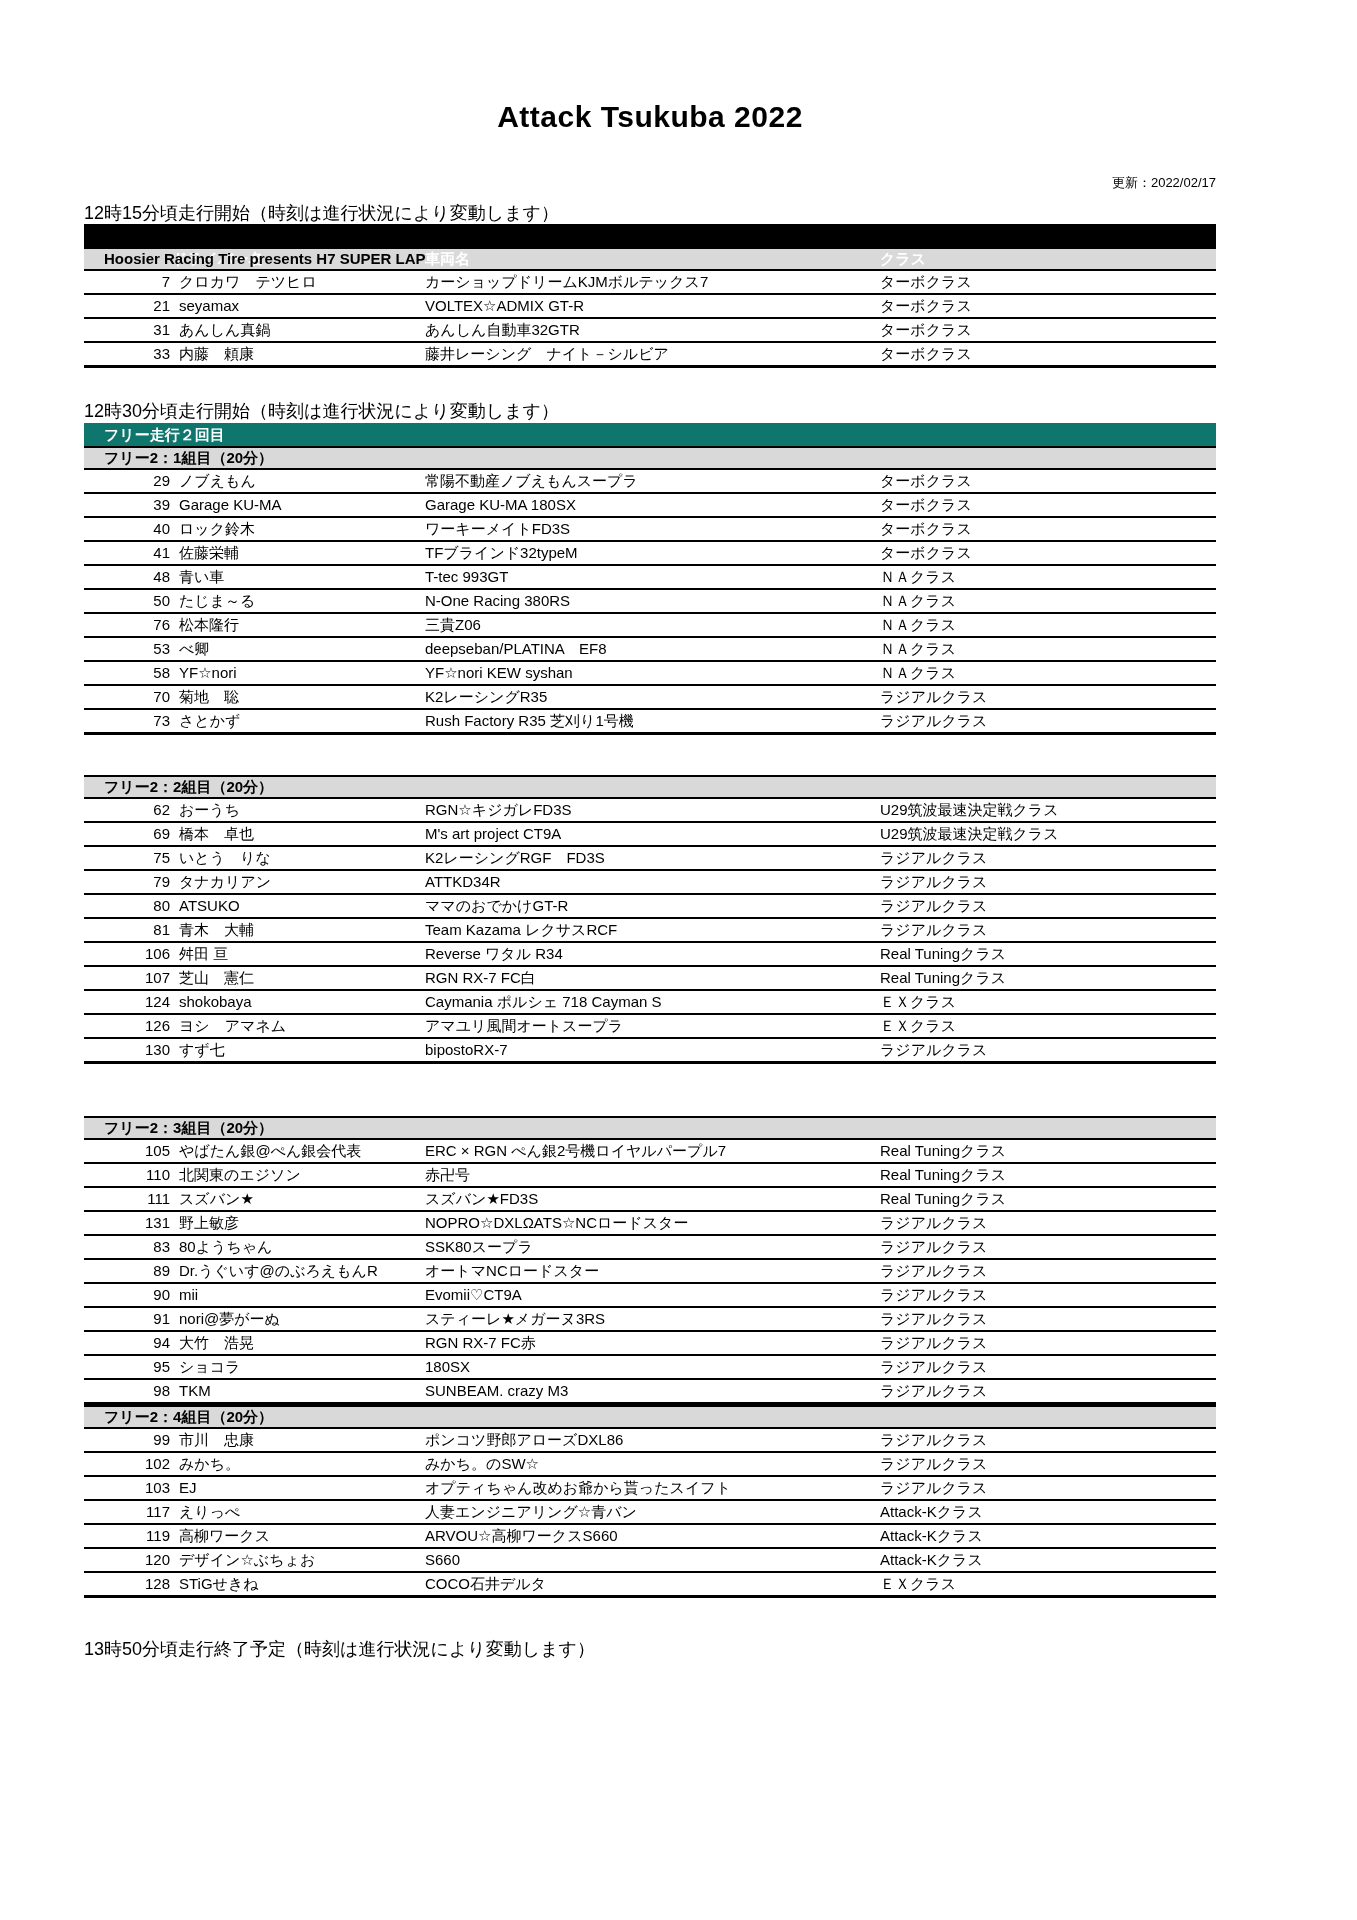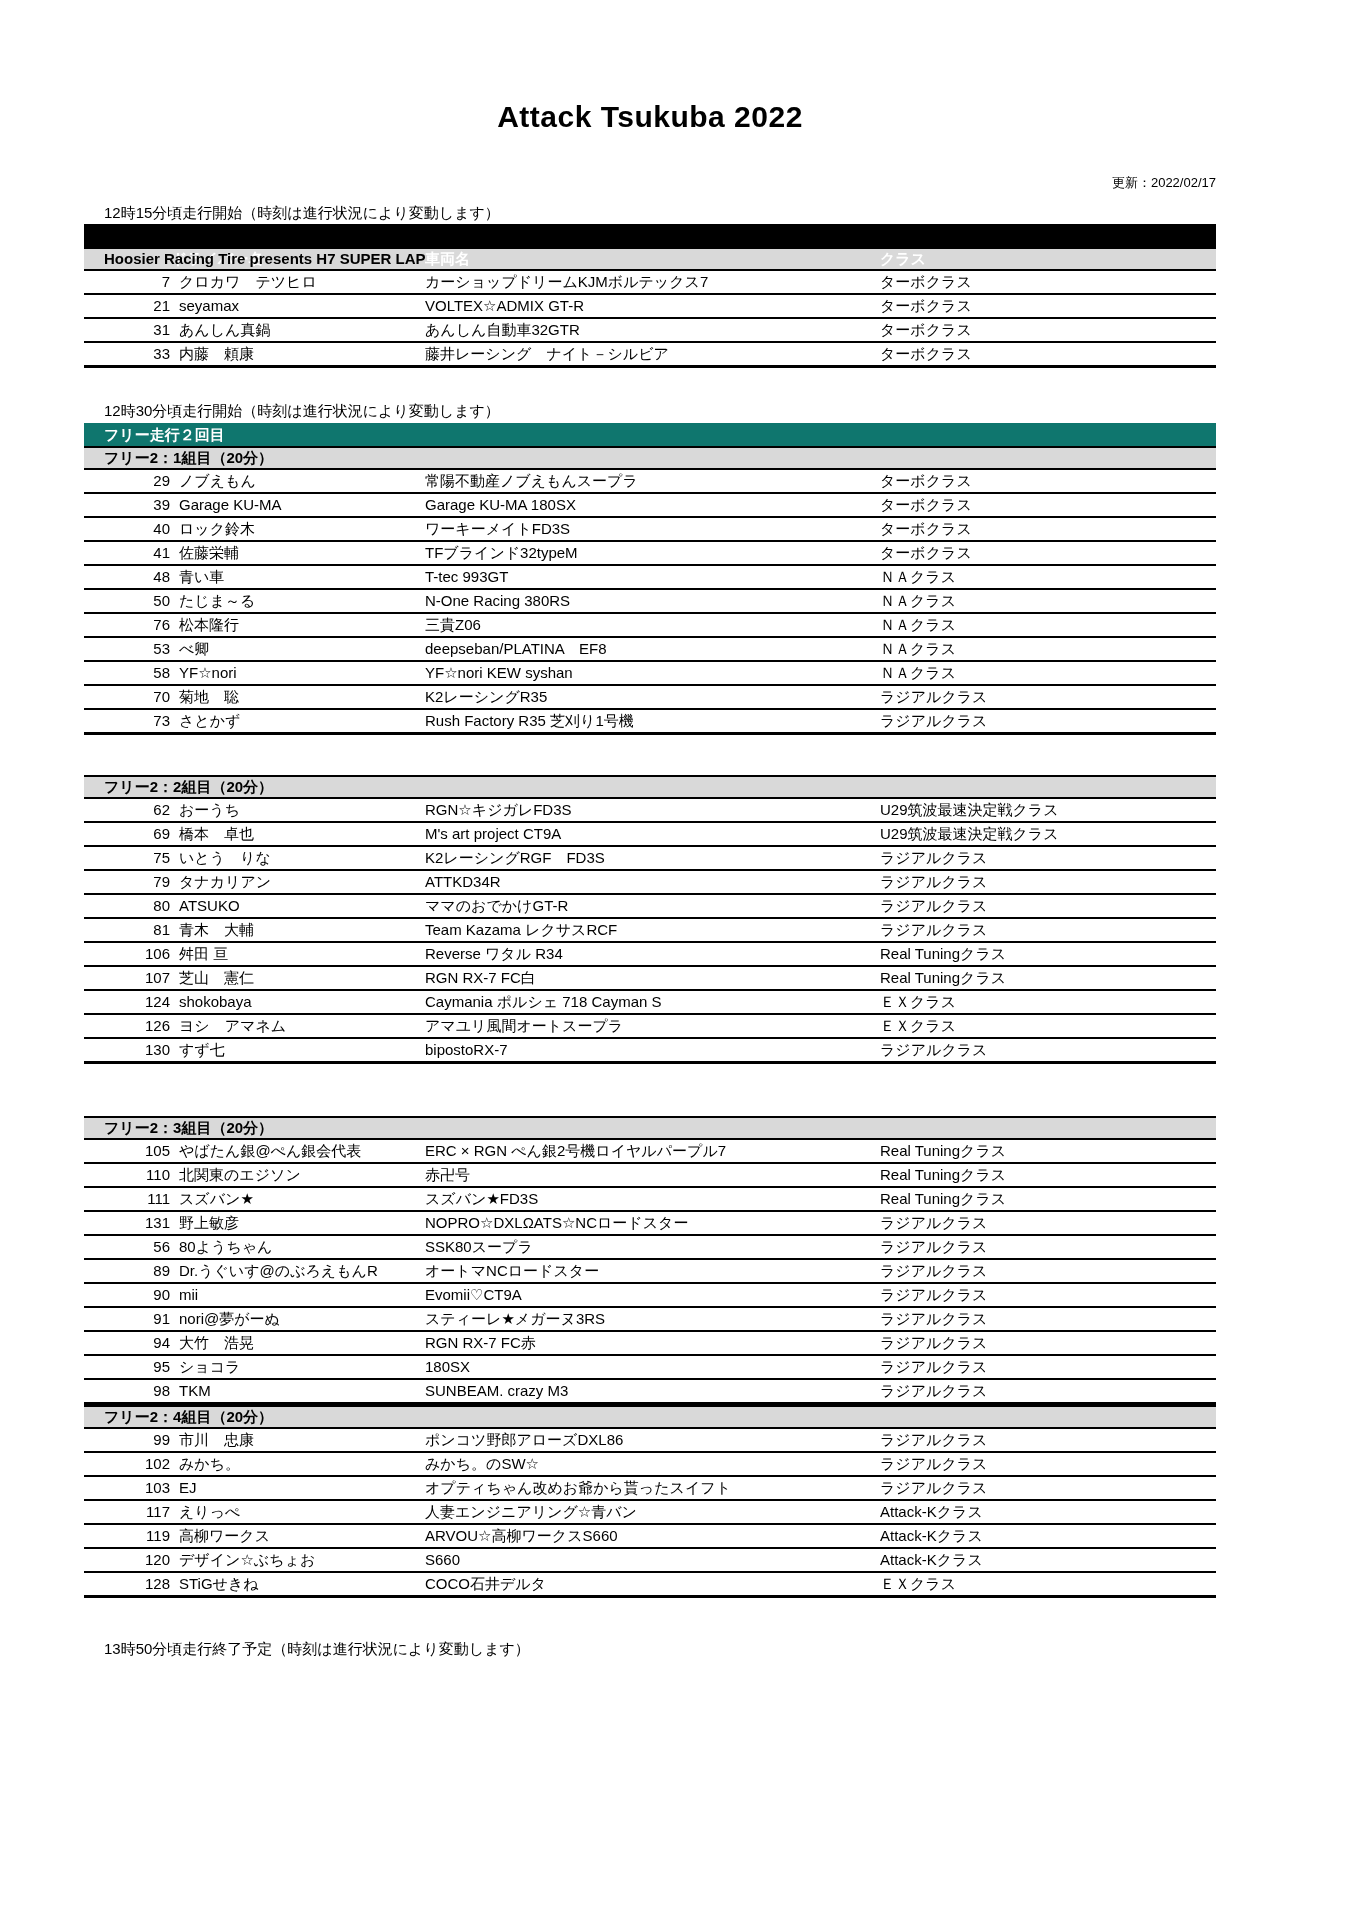--- a/index.html
+++ b/index.html
@@ -6,21 +6,21 @@
   body{
     width:1357px;height:1920px;position:relative;
     font-family:"Liberation Sans","DejaVu Sans",sans-serif;
     color:#000;
     -webkit-font-smoothing:antialiased;
   }
   .content{position:absolute;left:84px;top:0;width:1132px;}
   .title{margin-top:100px;text-align:center;font-size:30px;font-weight:bold;line-height:34px;letter-spacing:0.5px;}
   .subtitle{margin-top:8px;text-align:center;font-size:28px;font-weight:bold;line-height:32px;}
   .updated{margin-top:40px;text-align:right;font-size:13px;line-height:18px;}
-  .note{font-size:15px;line-height:18px;margin-left:20px;}
+  .note{font-size:18px;line-height:18px;}
   .note1{margin-top:12px;}
   .note2{margin-top:34px;}
   .footer-note{margin-top:42px;}
 
   .tbl{border-bottom:1px solid #000;}
   .tbl1{margin-top:2px;}
   .hdr-row{
     background:#000;color:#fff;font-weight:bold;font-size:15px;
     display:grid;grid-template-columns:88px 253px 455px 1fr;
     height:25px;line-height:25px;align-items:center;
@@ -292,21 +292,21 @@
         </div>
 
         <div class="trow">
           <span class="c-no">131</span>
           <span class="c-driver">野上敏彦</span>
           <span class="c-car">NOPRO☆DXLΩATS☆NCロードスター</span>
           <span class="c-class">ラジアルクラス</span>
         </div>
 
         <div class="trow">
-          <span class="c-no">56</span>
+          <span class="c-no">83</span>
           <span class="c-driver">80ようちゃん</span>
           <span class="c-car">SSK80スープラ</span>
           <span class="c-class">ラジアルクラス</span>
         </div>
 
         <div class="trow">
           <span class="c-no">89</span>
           <span class="c-driver">Dr.うぐいす@のぶろえもんR</span>
           <span class="c-car">オートマNCロードスター</span>
           <span class="c-class">ラジアルクラス</span>

